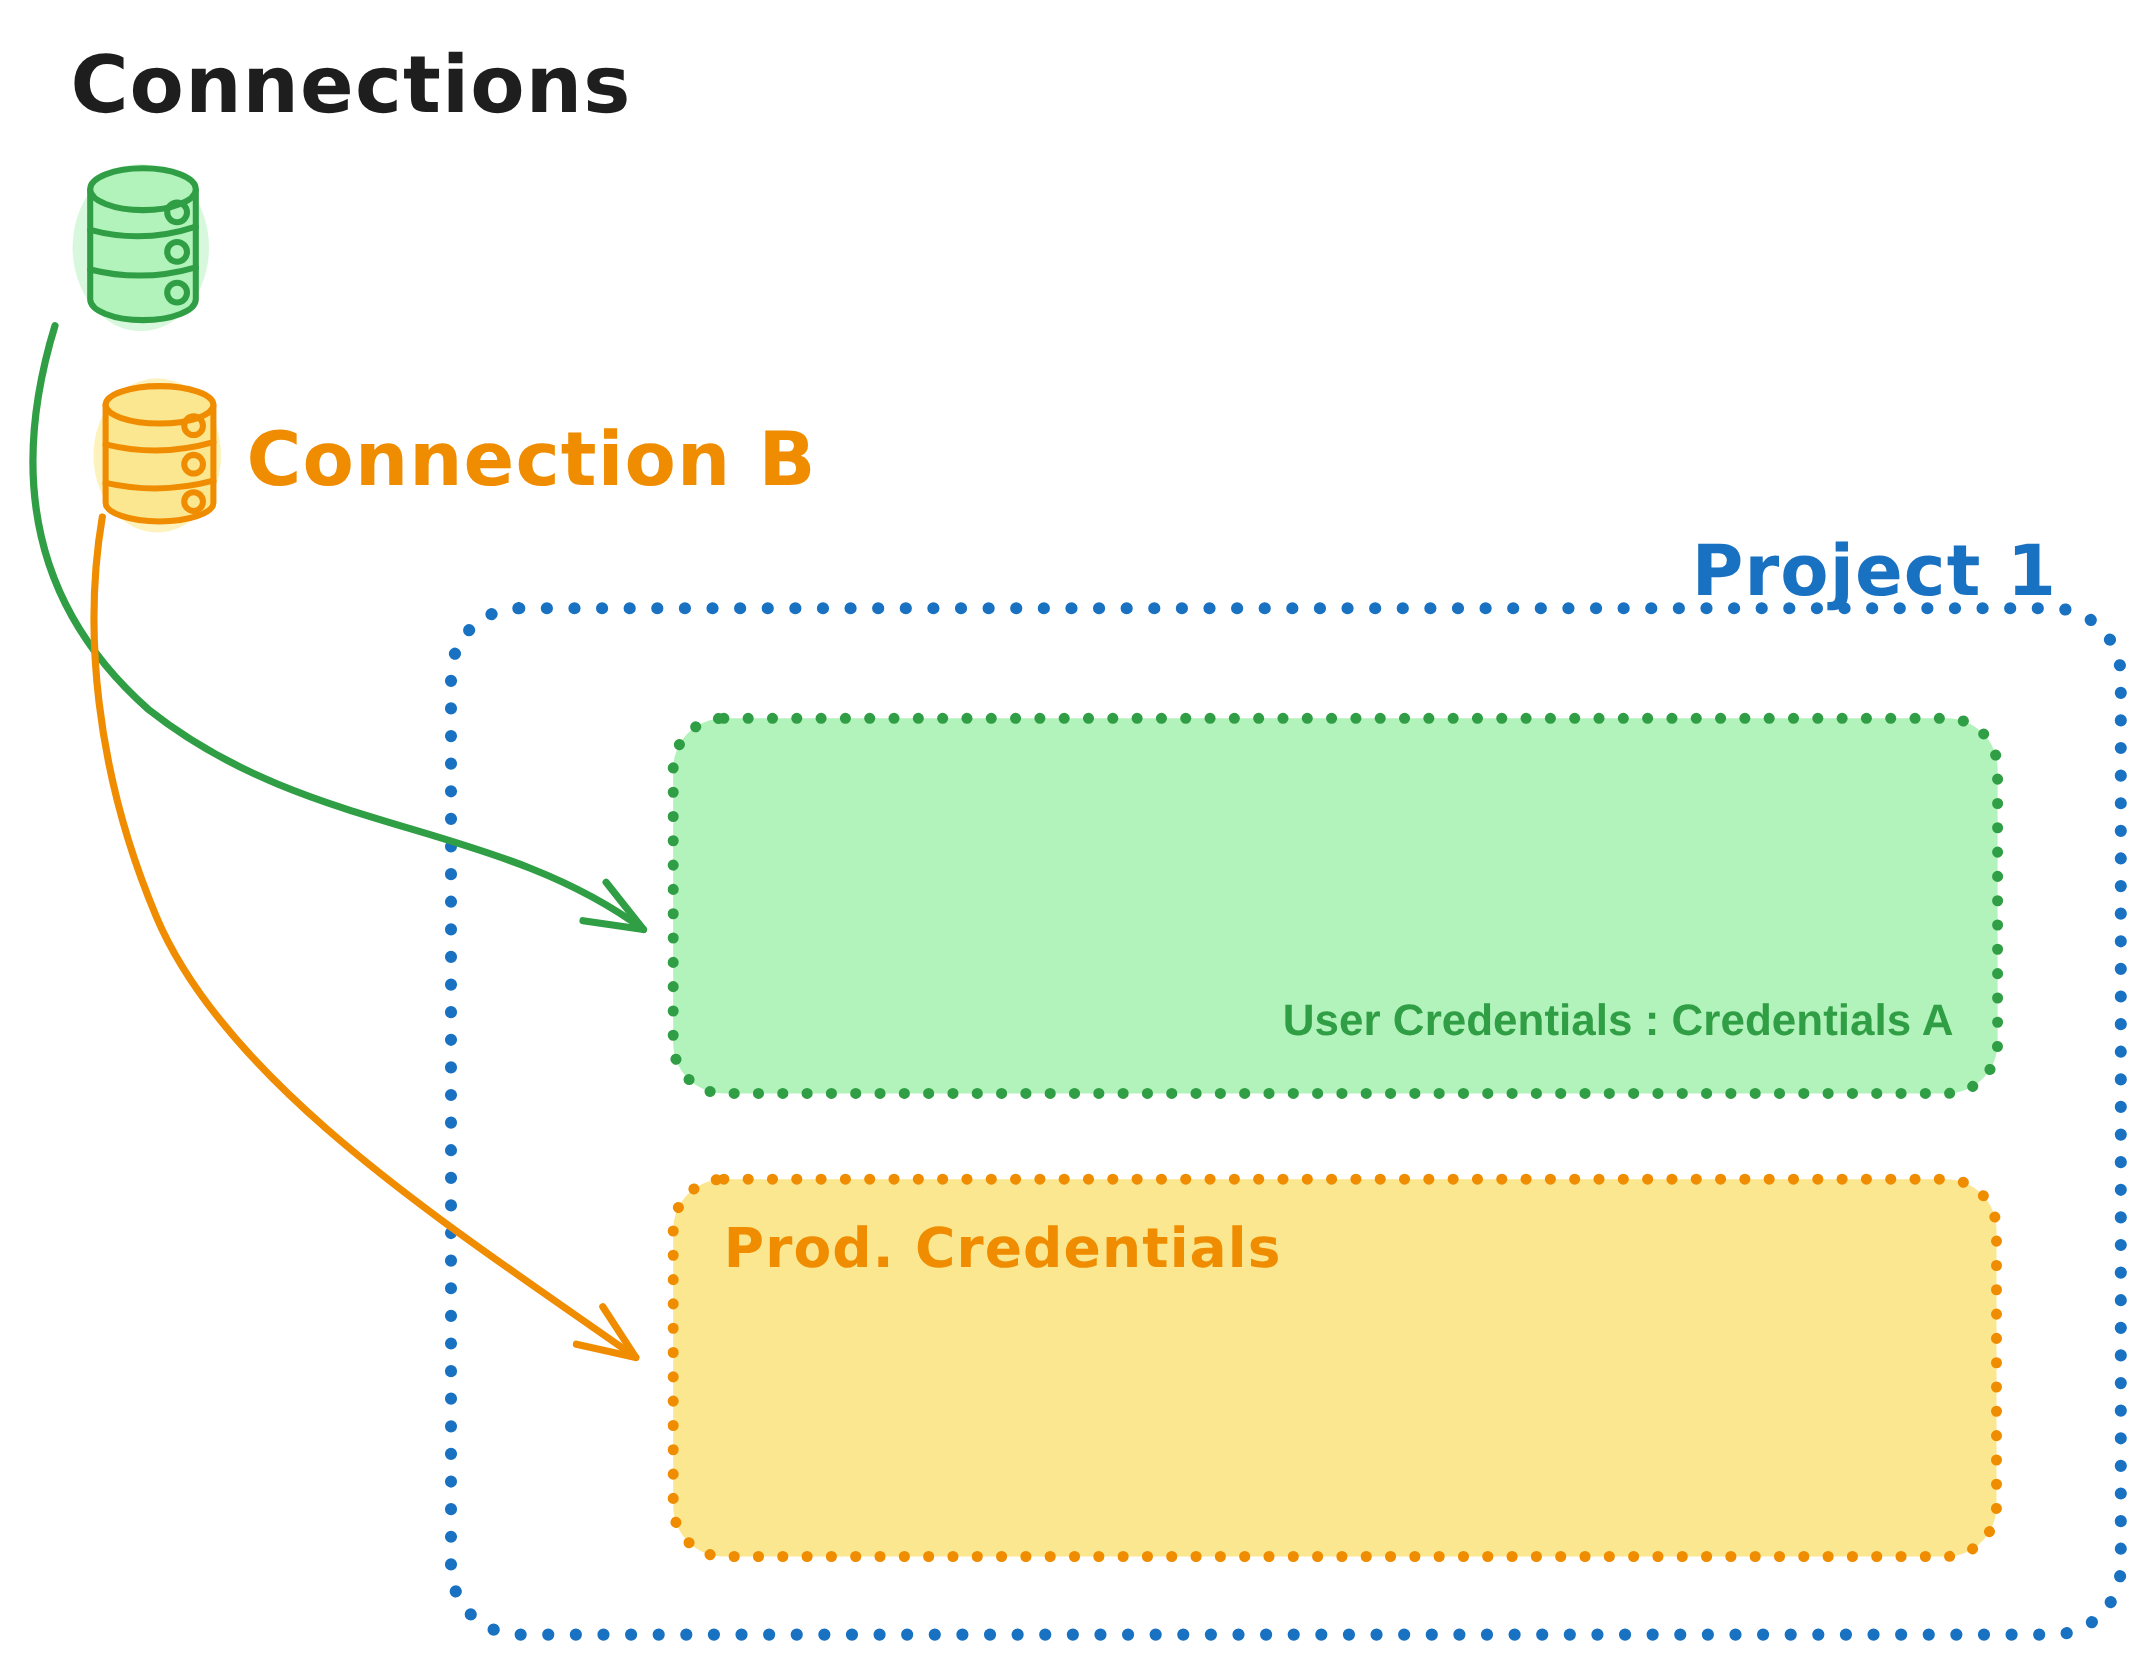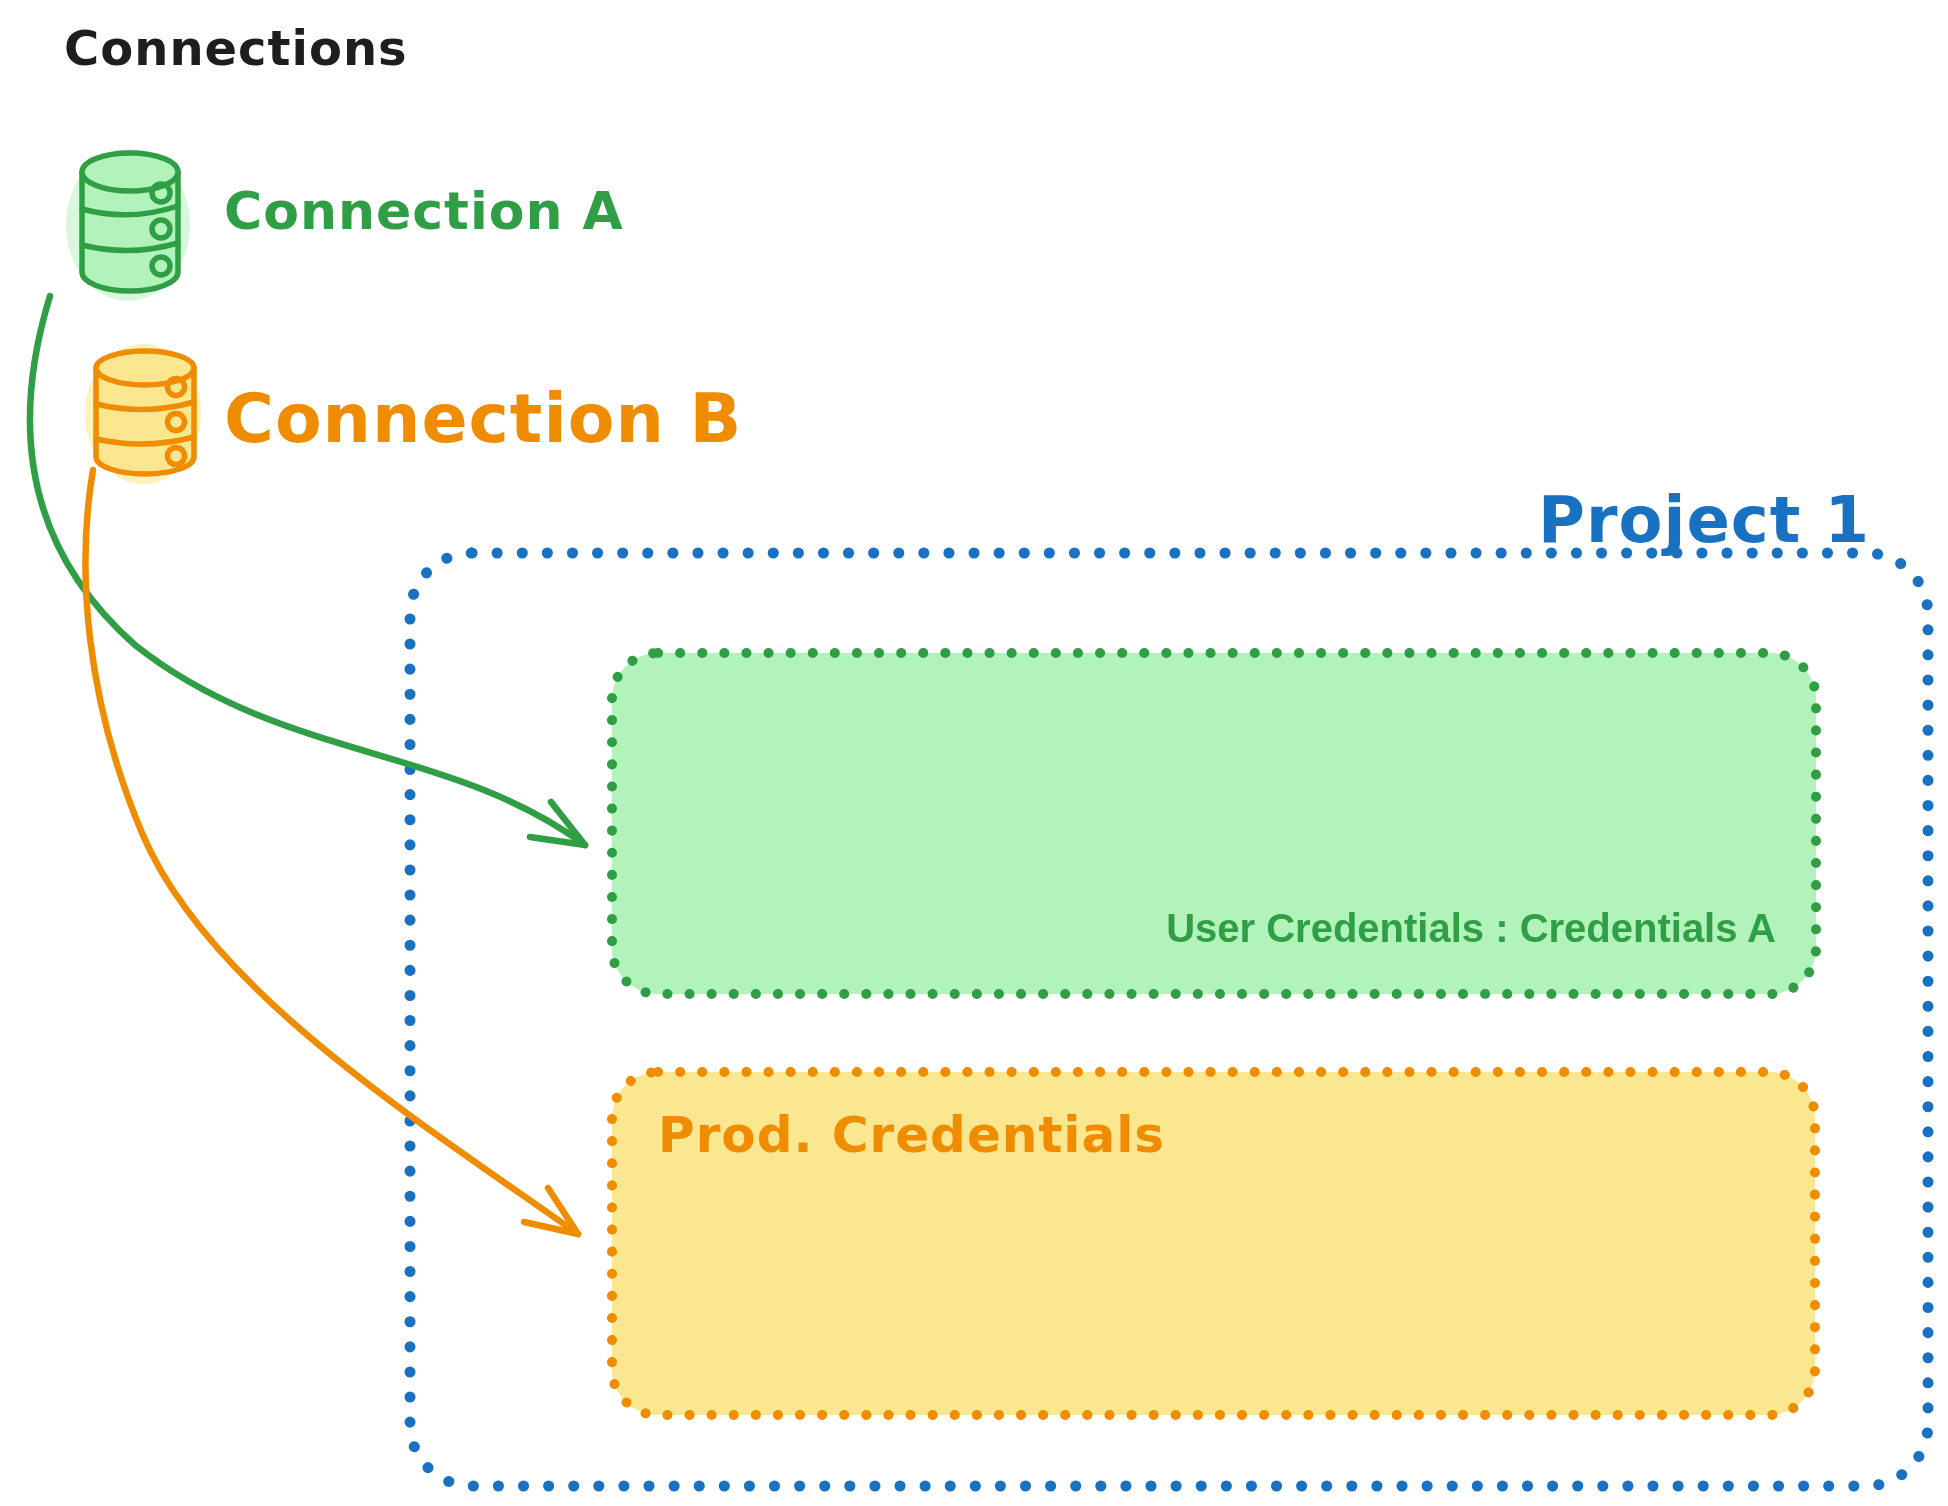--- a/index.html
+++ b/index.html
@@ -47,22 +47,22 @@
   .arrow-orange path{fill:none;stroke:var(--c-orange);stroke-width:6.5;stroke-linecap:round;stroke-linejoin:round;}
 
   
   .label{
     position:absolute;
     white-space:nowrap;
     line-height:1;
     letter-spacing:1px;
   }
   .title{
-    left:64px;top:24px;
-    font-size:48px;font-weight:700;
+    left:64px;top:41px;
+    font-size:72px;font-weight:700;
     color:var(--c-ink);
   }
   .conn-a{
     left:224px;top:185px;
     font-size:52px;font-weight:600;
     color:var(--c-green);
   }
   .conn-b{
     left:224px;top:385px;
     font-size:68px;font-weight:600;
@@ -132,21 +132,20 @@
     </g>
 
     <g class="arrow-orange">
       <path d="M93,470 C76,570 86,700 142,833 C208,990 420,1122 578,1234"></path>
       <path d="M524,1222 L578,1234 L548,1188"></path>
     </g>
   </svg>
 
   <div class="label title">Connections</div>
 
-  <div class="label conn-a">Connection A</div>
 
   <div class="label conn-b">Connection B</div>
 
   <div class="label project">Project 1</div>
 
 
   <div class="label cred dev-cred">User Credentials : Credentials A</div>
 
   <div class="label env-name prod-name">Prod. Credentials</div>
 

